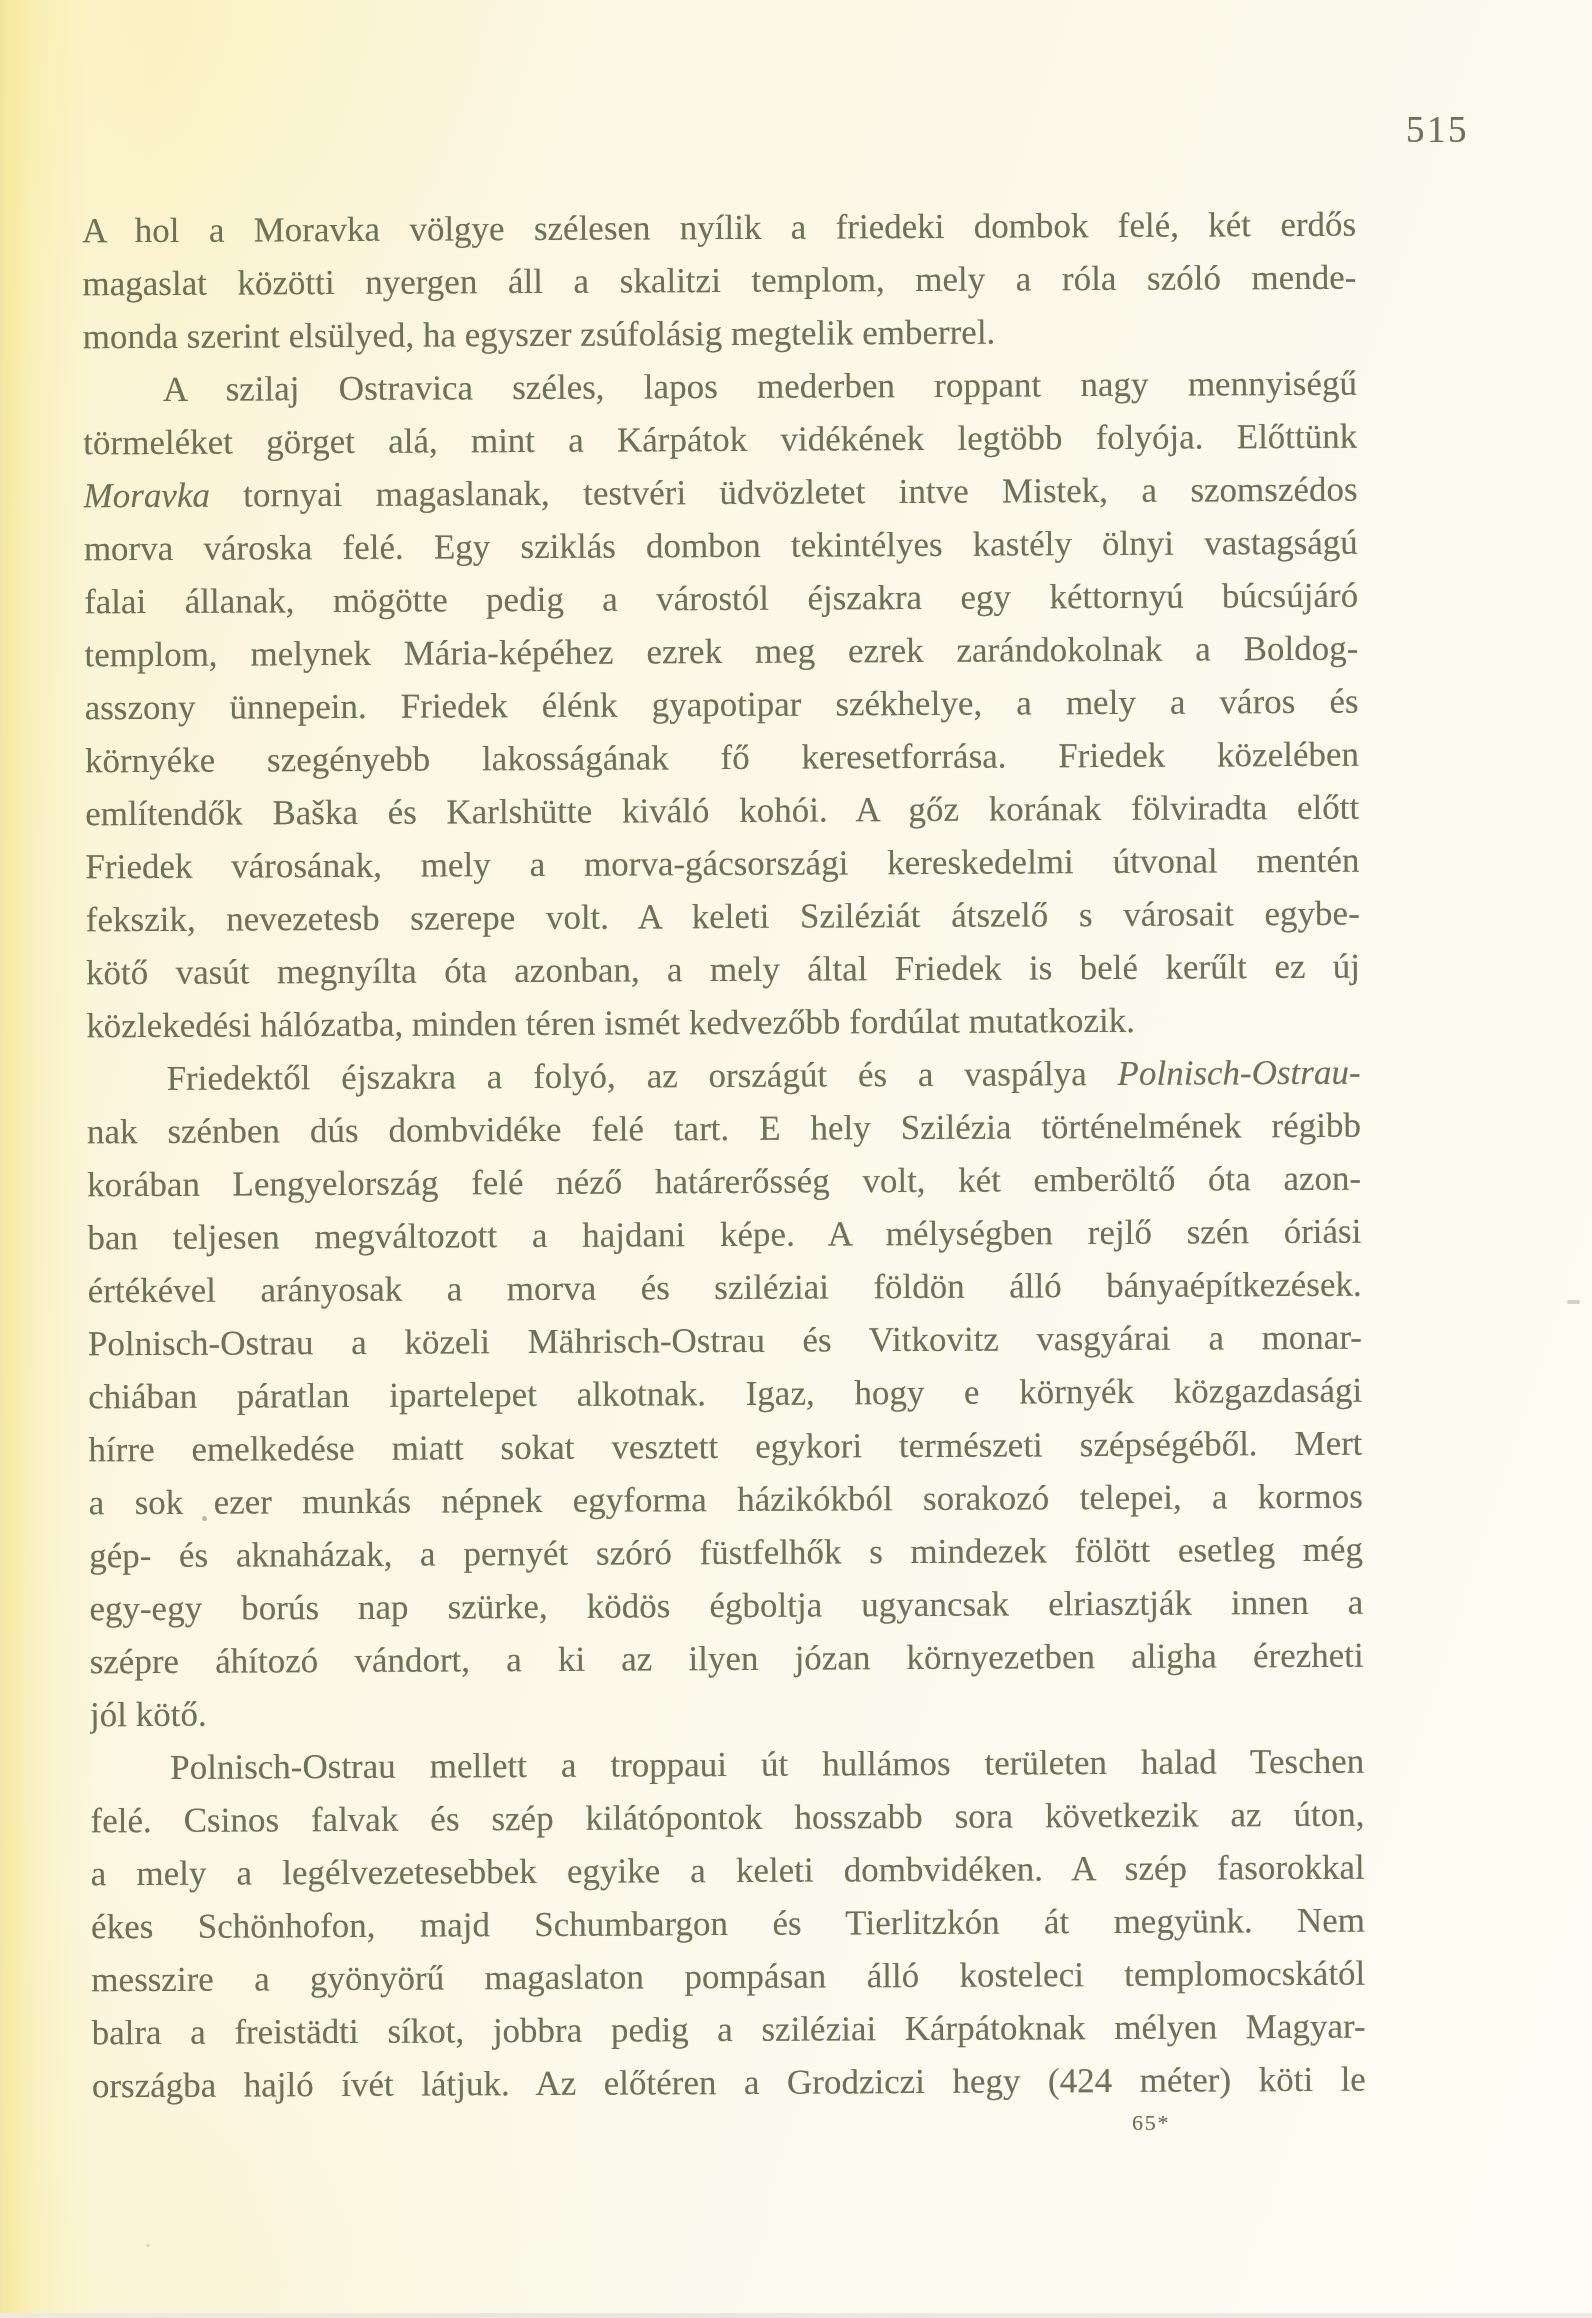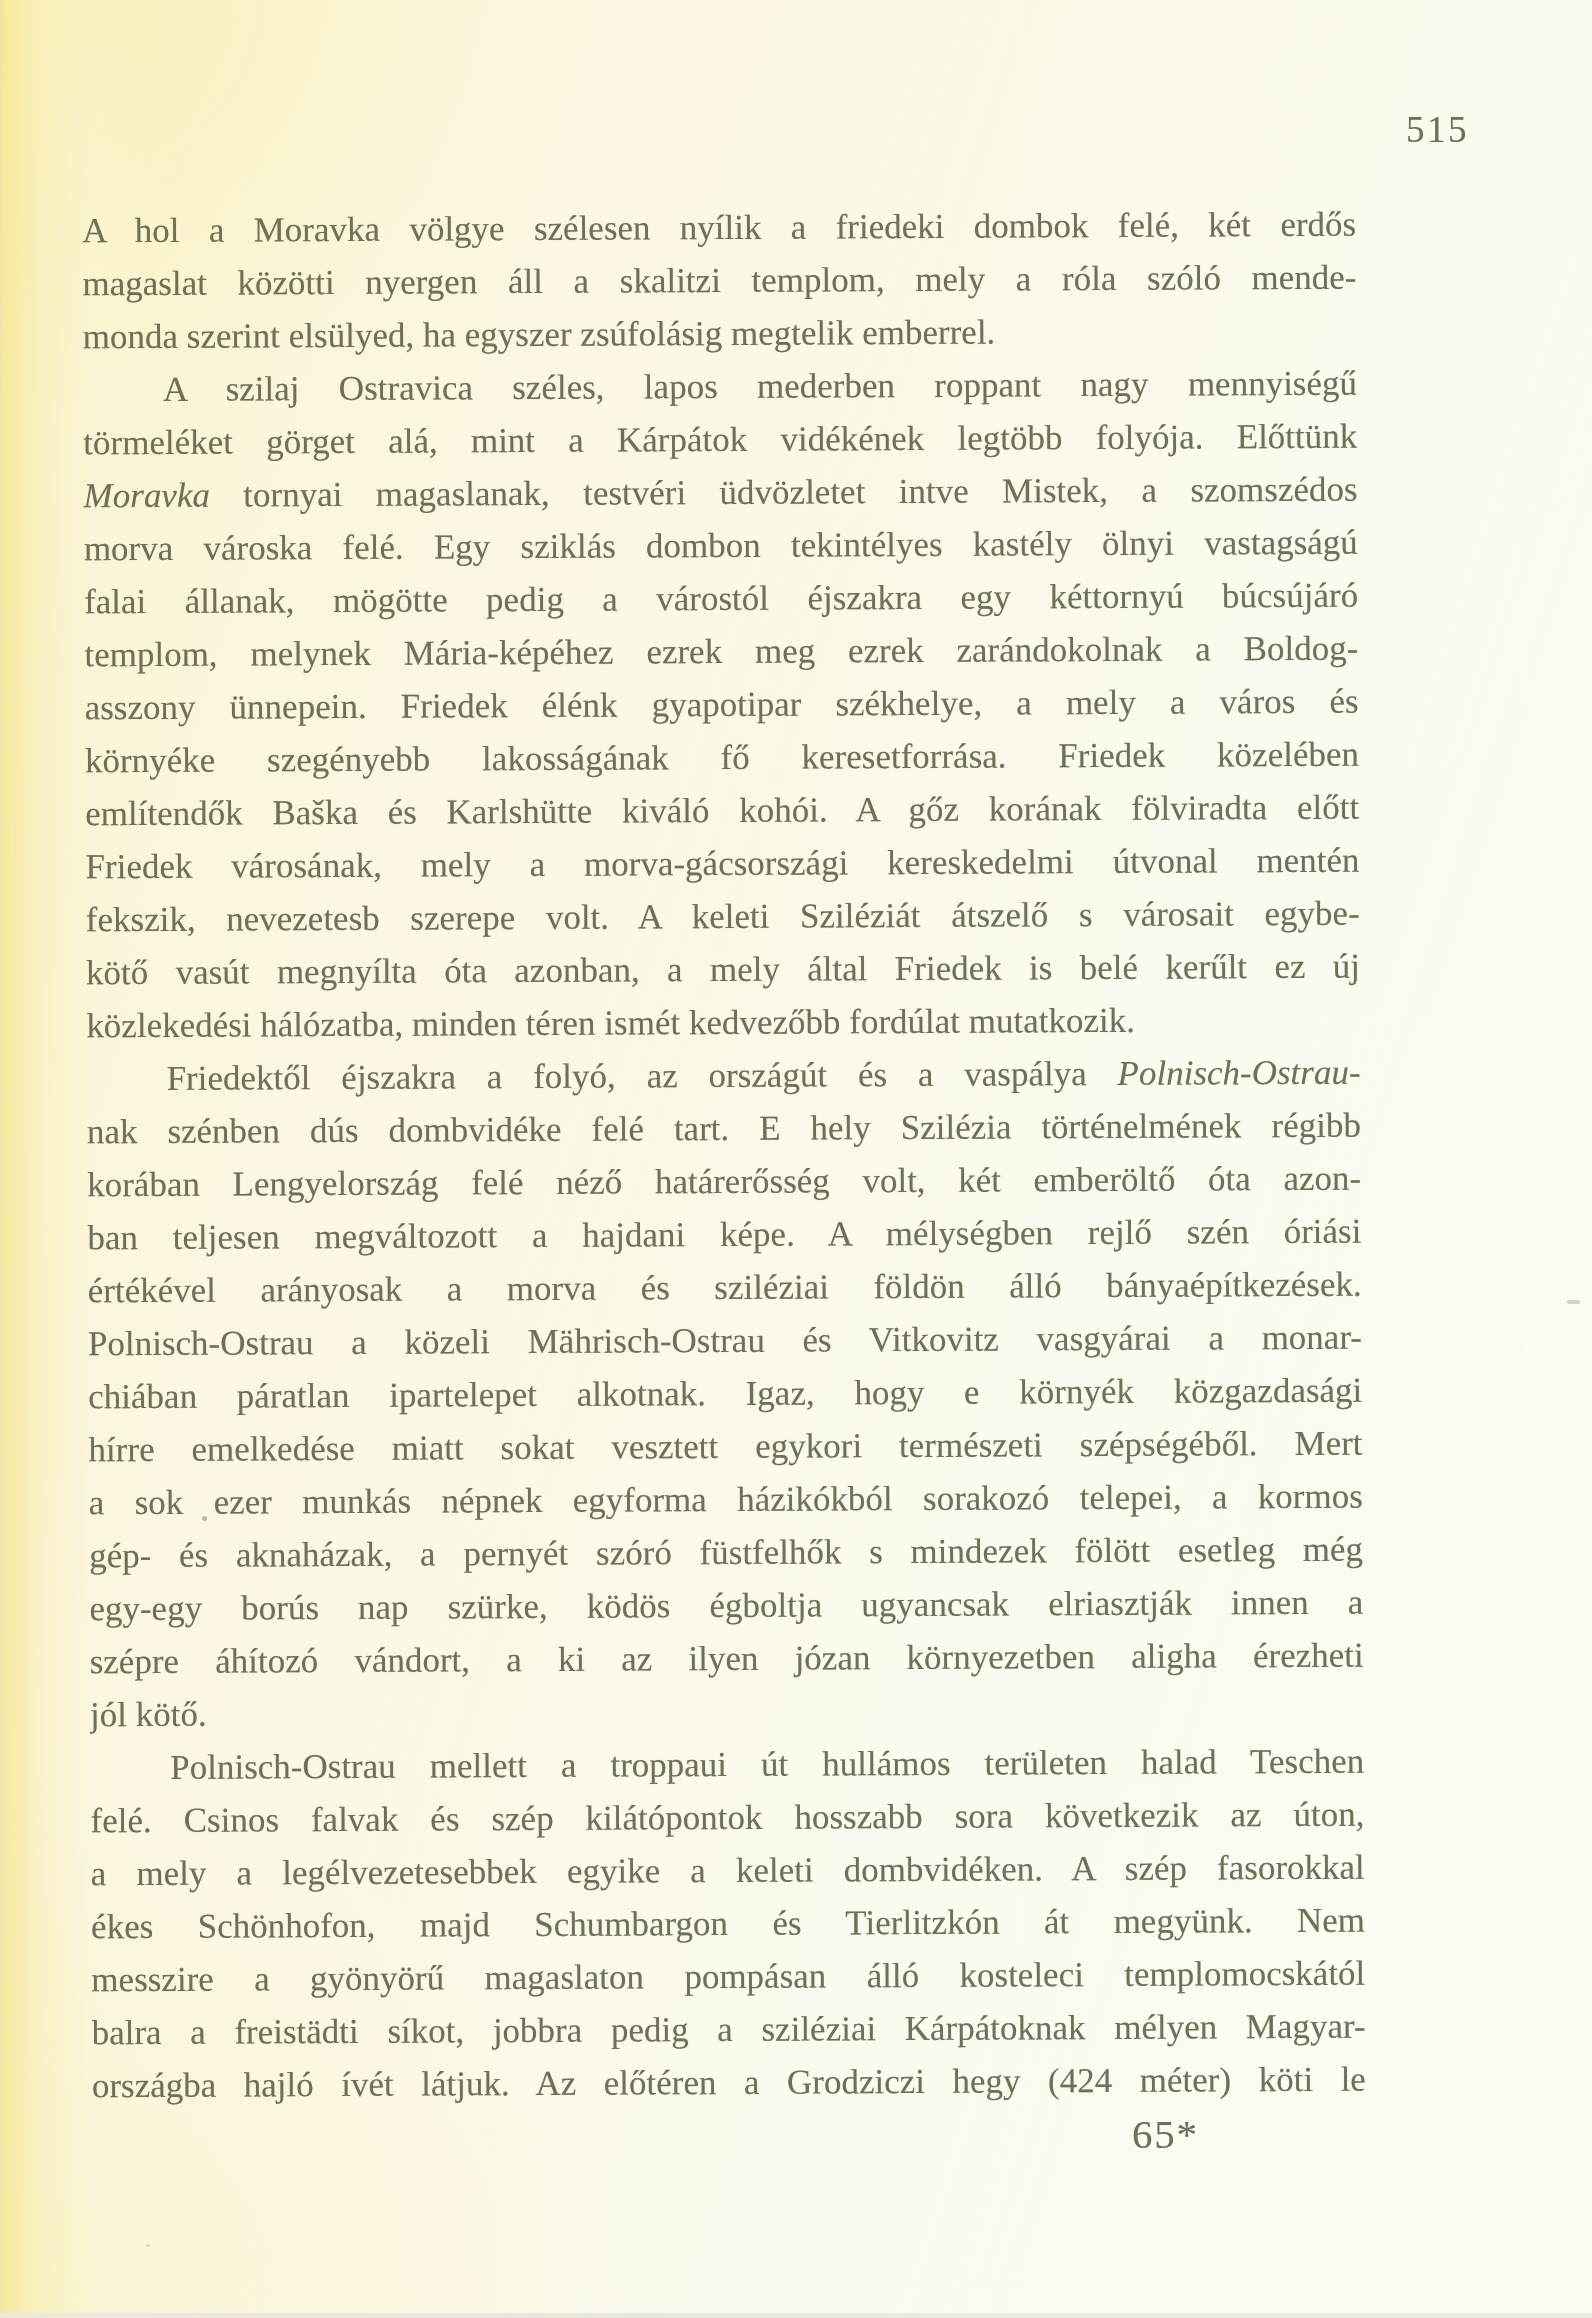--- a/index.html
+++ b/index.html
@@ -58,21 +58,21 @@
   .line.indent {
     text-indent: 80px;
   }
   .it {
     font-style: italic;
   }
   .signature {
     position: absolute;
     left: 1132px;
     top: 2110px;
-    font-size: 41px;
+    font-size: 22px;
     letter-spacing: 1.7px;
     color: #6e7058;
     text-shadow: 0 0 0.8px rgba(110,112,88,0.45);
   }
   .speck {
     position: absolute;
     border-radius: 50%;
     background: #a5a184;
   }
   .speck-1 { left: 202px; top: 1516px; width: 5px; height: 5px; opacity: .7; }

